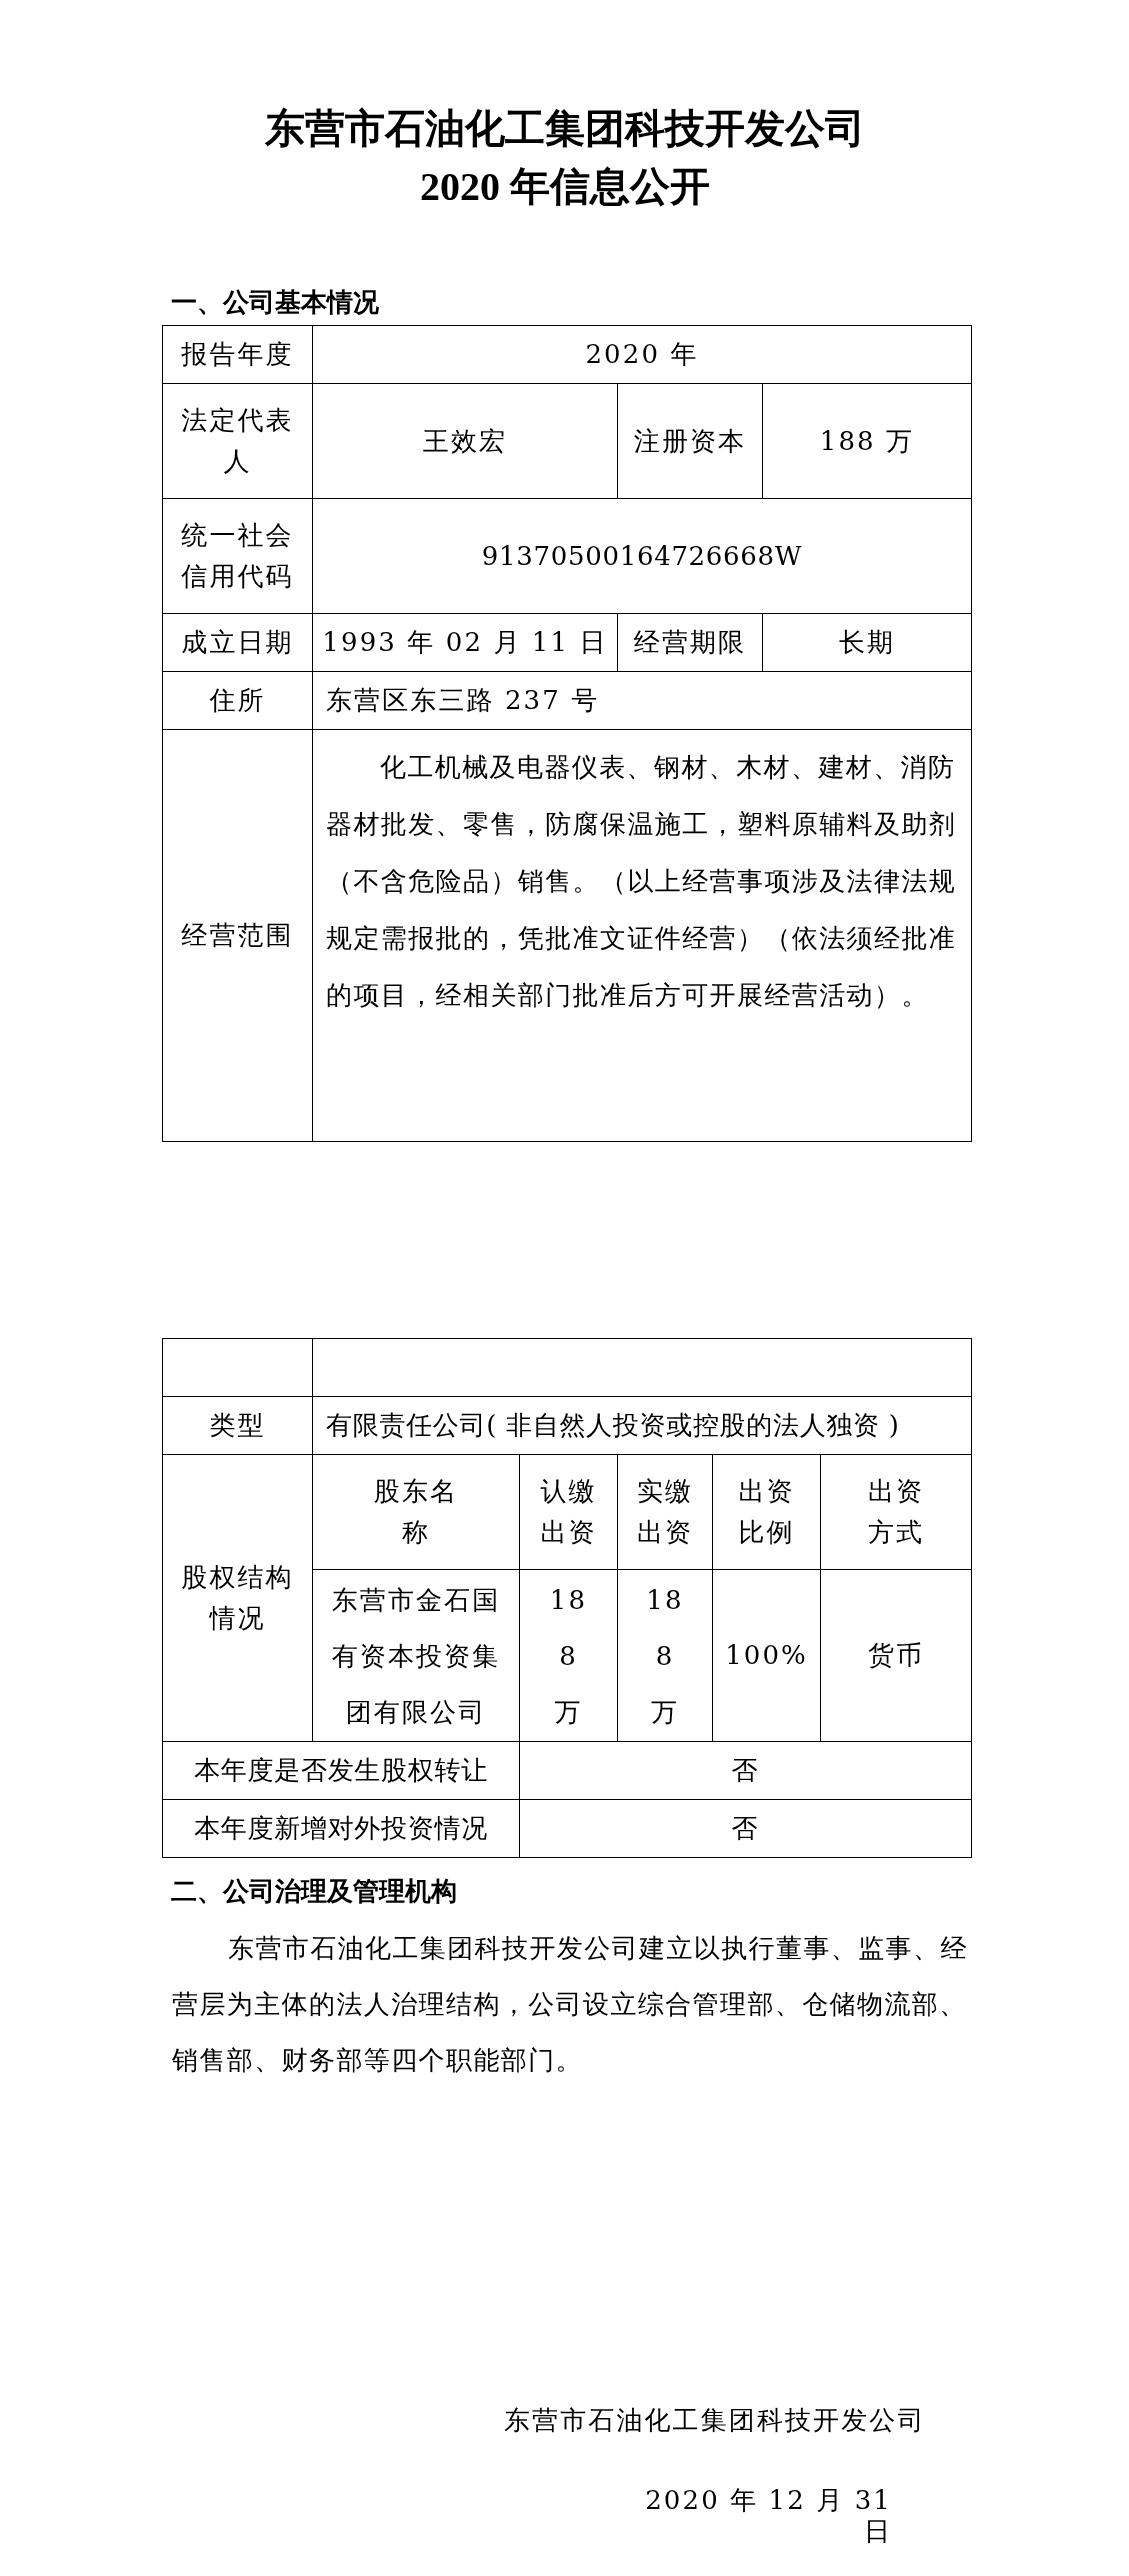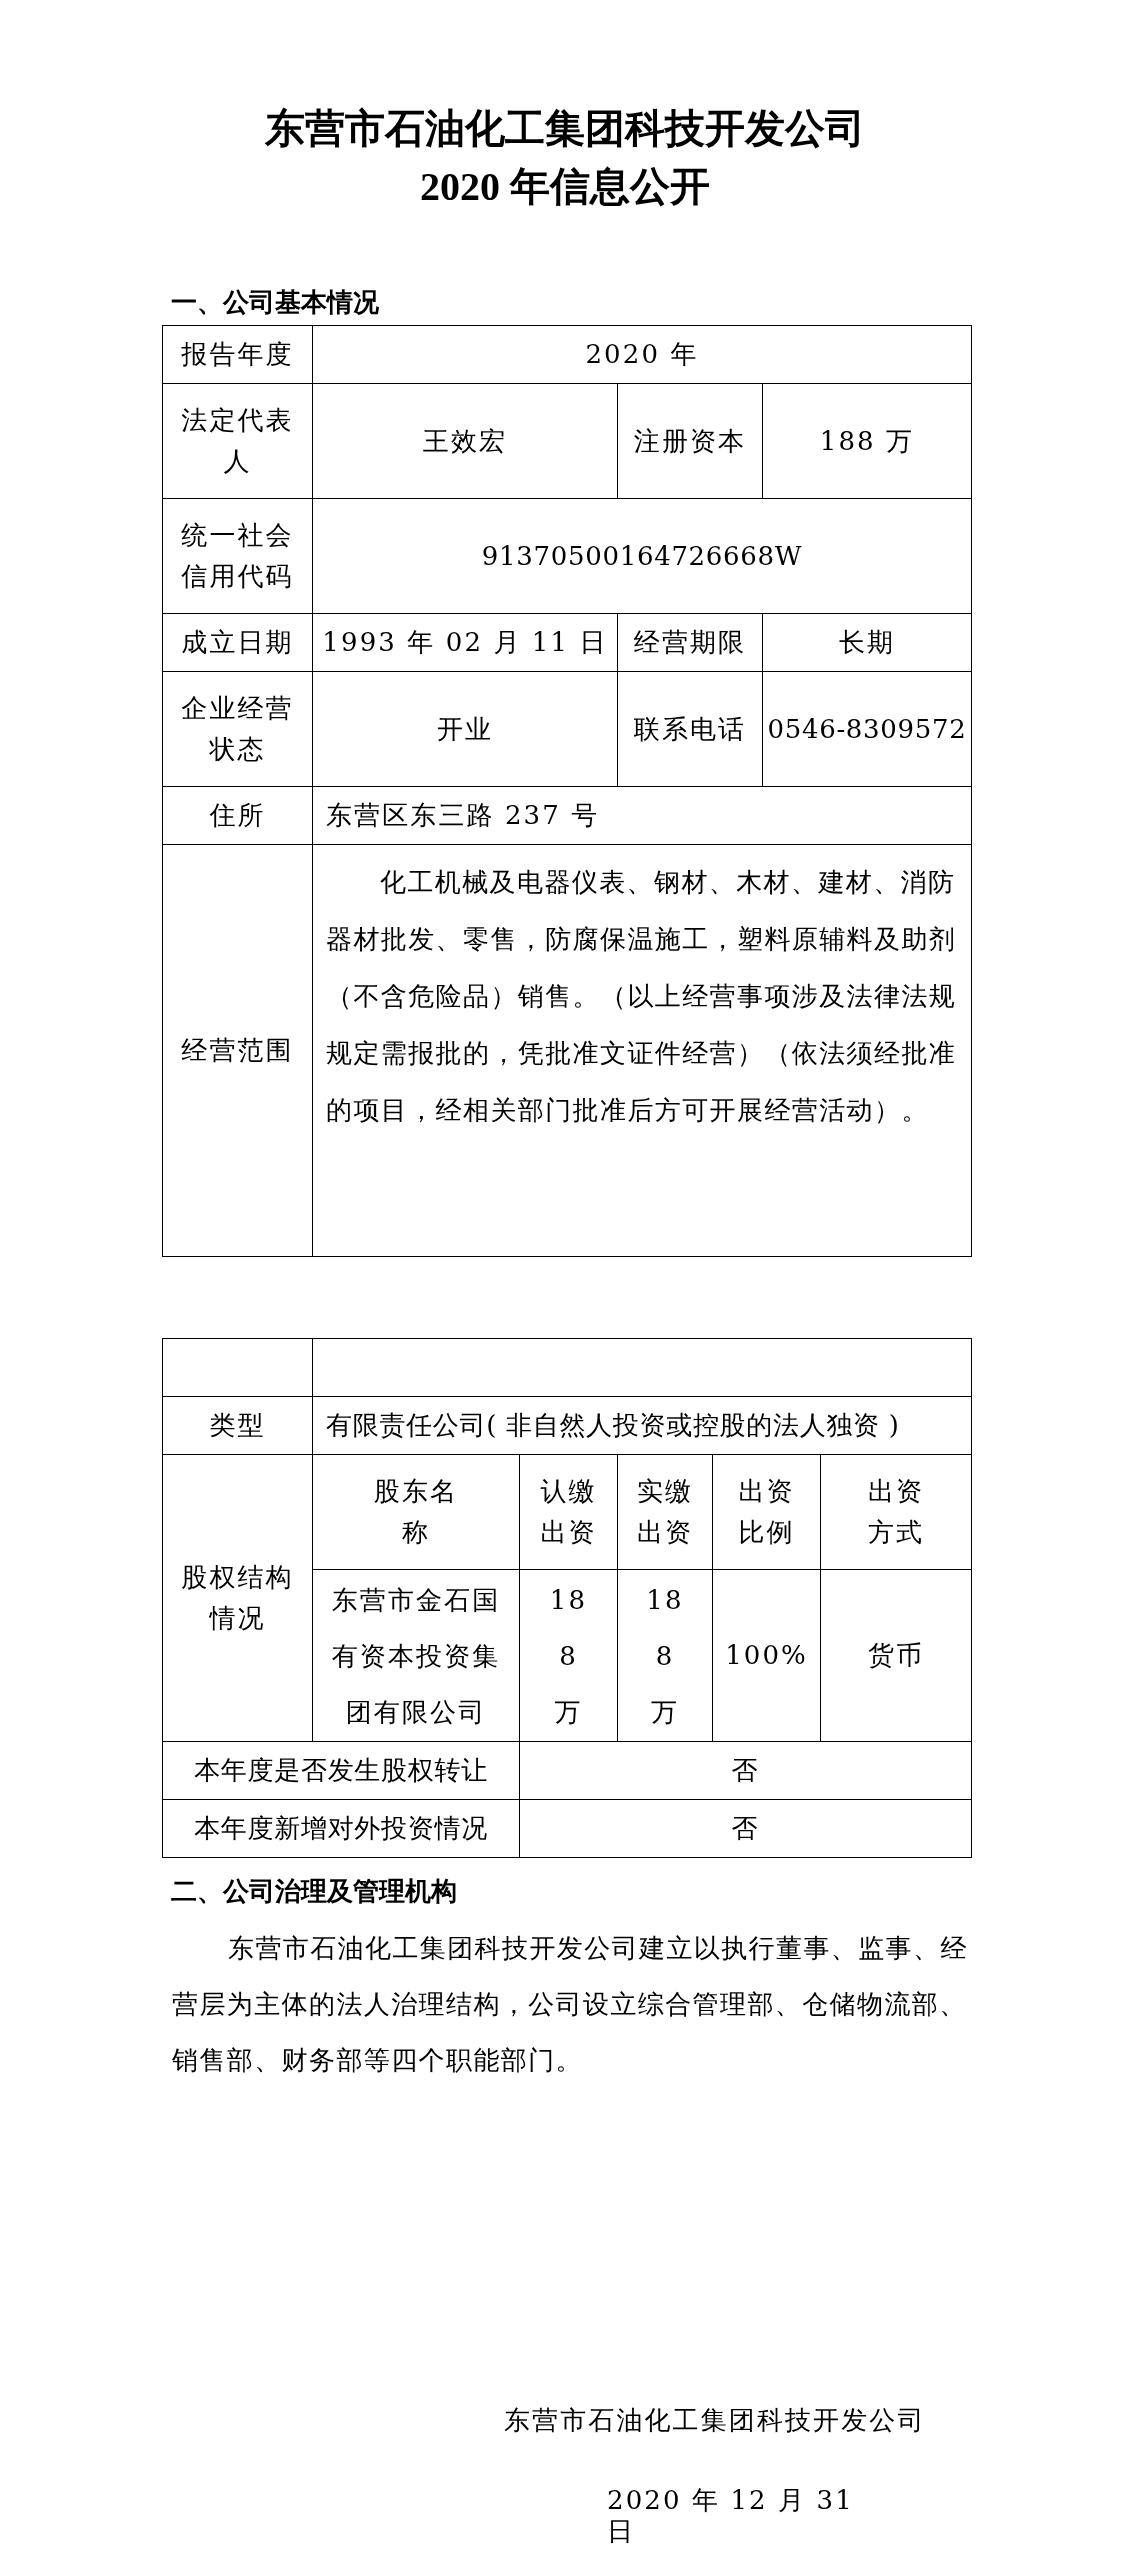--- a/index.html
+++ b/index.html
@@ -47,26 +47,20 @@
   </tr>
   <tr style="height:115px">
     <td style="padding:0 14.2px">统一社会信用代码</td>
     <td colspan="3" style="letter-spacing:0.7px">91370500164726668W</td>
   </tr>
   <tr style="height:58px">
     <td>成立日期</td>
     <td class="thin">1993 年 02 月 11 日</td>
     <td class="thin">经营期限</td>
     <td class="thin">长期</td>
-  </tr>
-  <tr style="height:115px">
-    <td style="padding:0 14.2px">企业经营状态</td>
-    <td class="thin">开业</td>
-    <td class="thin">联系电话</td>
-    <td class="thin" style="letter-spacing:0.7px">0546-8309572</td>
   </tr>
   <tr style="height:58px">
     <td>住所</td>
     <td colspan="3" class="left">东营区东三路 237 号</td>
   </tr>
   <tr style="height:412px">
     <td>经营范围</td>
     <td colspan="3" class="scope">化工机械及电器仪表、钢材、木材、建材、消防器材批发、零售，防腐保温施工，塑料原辅料及助剂（不含危险品）销售。（以上经营事项涉及法律法规规定需报批的，凭批准文证件经营）（依法须经批准的项目，经相关部门批准后方可开展经营活动）。</td>
   </tr>
 </tbody>
@@ -113,14 +107,14 @@
     <td colspan="2" style="letter-spacing:0.7px">本年度新增对外投资情况</td>
     <td colspan="4">否</td>
   </tr>
 </tbody>
   </table>
 
 <div class="abs h2" style="left:171px; top:1877px;">二、公司治理及管理机构</div>
 <div class="abs body-para" style="top:1920px;">东营市石油化工集团科技开发公司建立以执行董事、监事、经营层为主体的法人治理结构，公司设立综合管理部、仓储物流部、销售部、财务部等四个职能部门。</div>
 
 <div class="abs footer" style="left:504px; top:2405px; width:456px; text-align:left;">东营市石油化工集团科技开发公司</div>
-<div class="abs footer" style="left:607px; top:2485px; width:285px; text-align:left;">2020 年 12 月 31 日</div>
+<div class="abs footer" style="left:607px; top:2485px; width:285px; text-align:right;">2020 年 12 月 31 日</div>
 
 
 </body></html>

